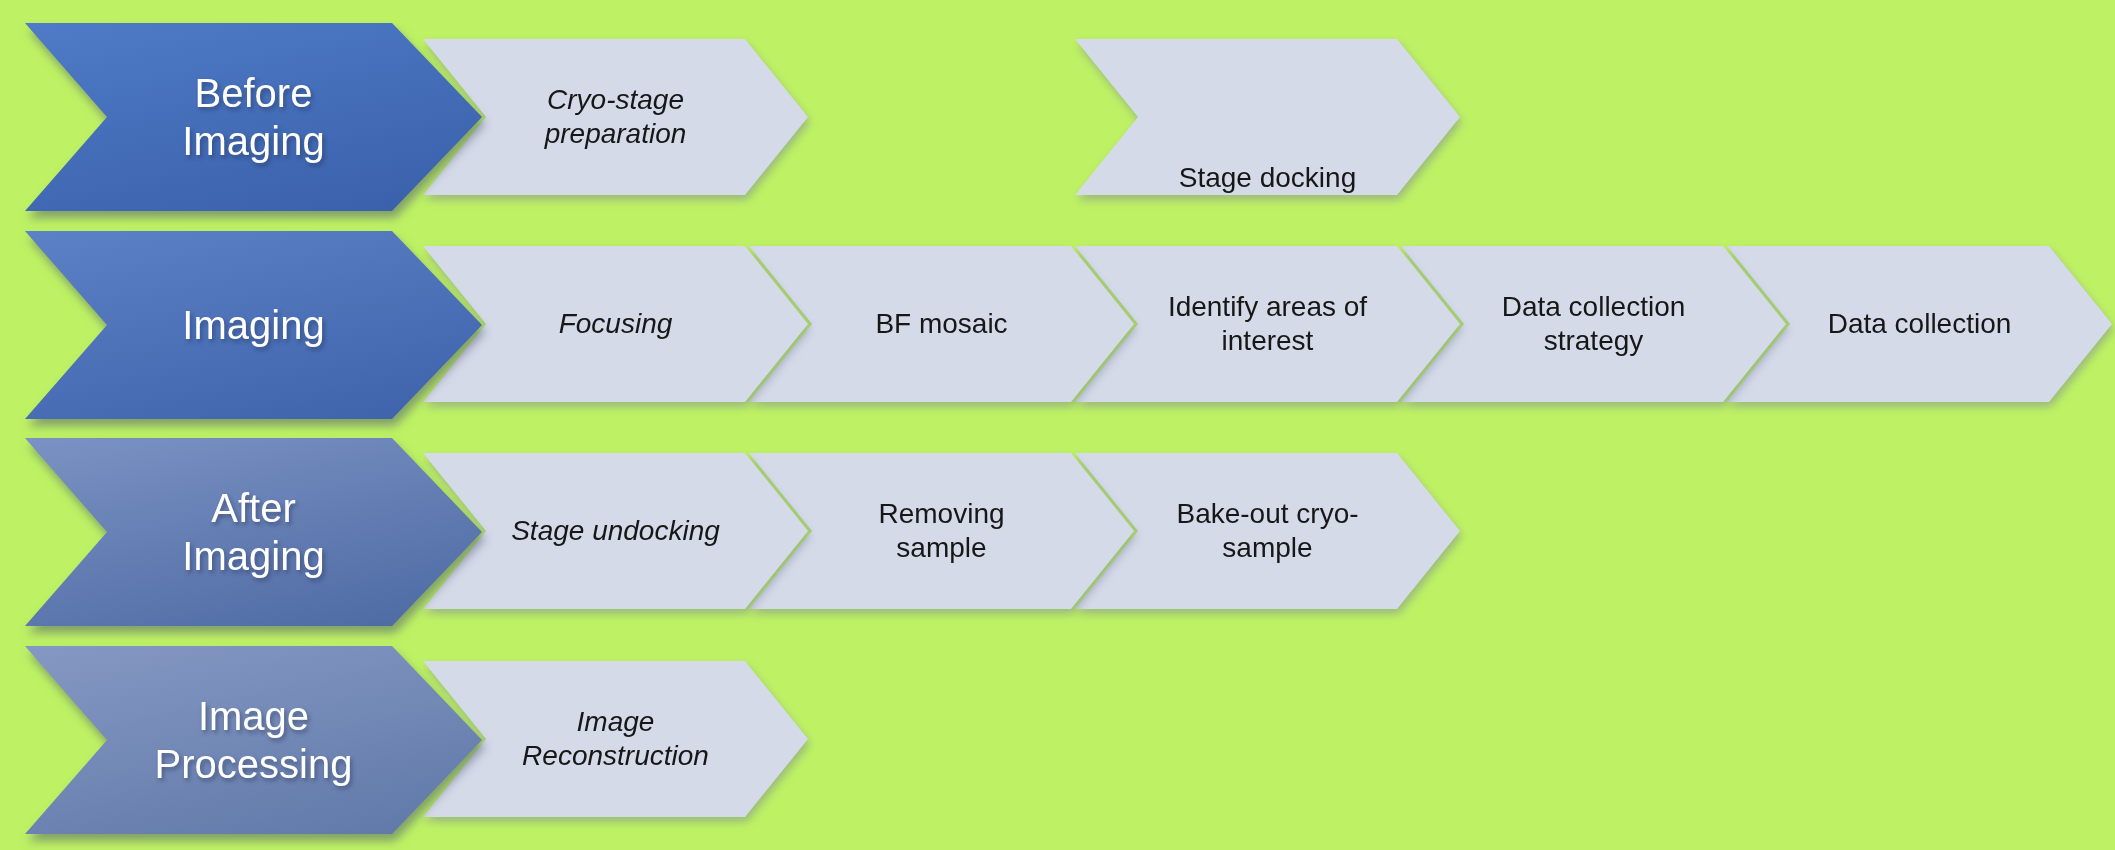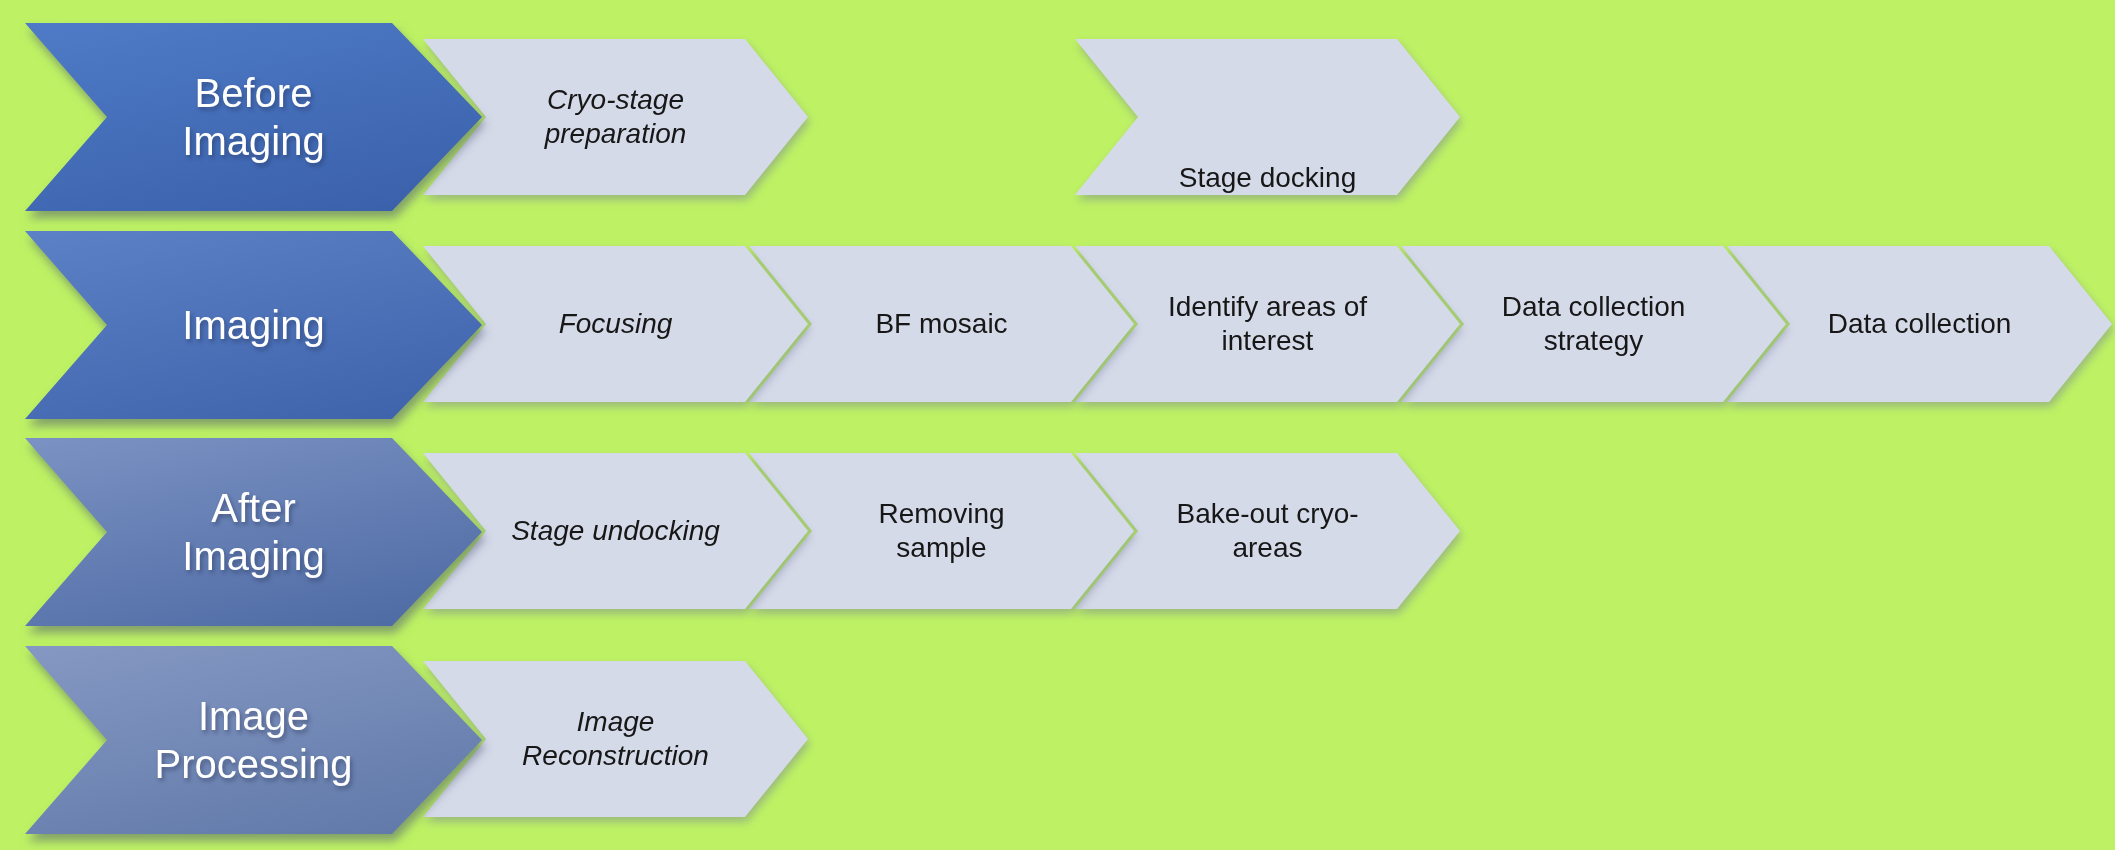--- a/index.html
+++ b/index.html
@@ -115,21 +115,21 @@
   </div>
   <div class="shape-wrap step-wrap sw sx1 sy2 z7">
     <div class="chev step-chev" style="background-color: rgb(213, 218, 233);">
       <span class="step-text">Removing
 sample</span>
     </div>
   </div>
   <div class="shape-wrap step-wrap sw sx2 sy2 z6">
     <div class="chev step-chev" style="background-color: rgb(213, 218, 233);">
       <span class="step-text">Bake-out cryo-
-areas</span>
+sample</span>
     </div>
   </div>
 
   <div class="shape-wrap blue-wrap bx by3 z9">
     <div class="chev title-chev" style="background-image: linear-gradient(168deg, rgb(133, 152, 195) 0%, rgb(95, 120, 168) 100%);">
       <span class="title-text">Image
 Processing</span>
     </div>
   </div>
   <div class="shape-wrap step-wrap sw sx0 sy3 z8">

